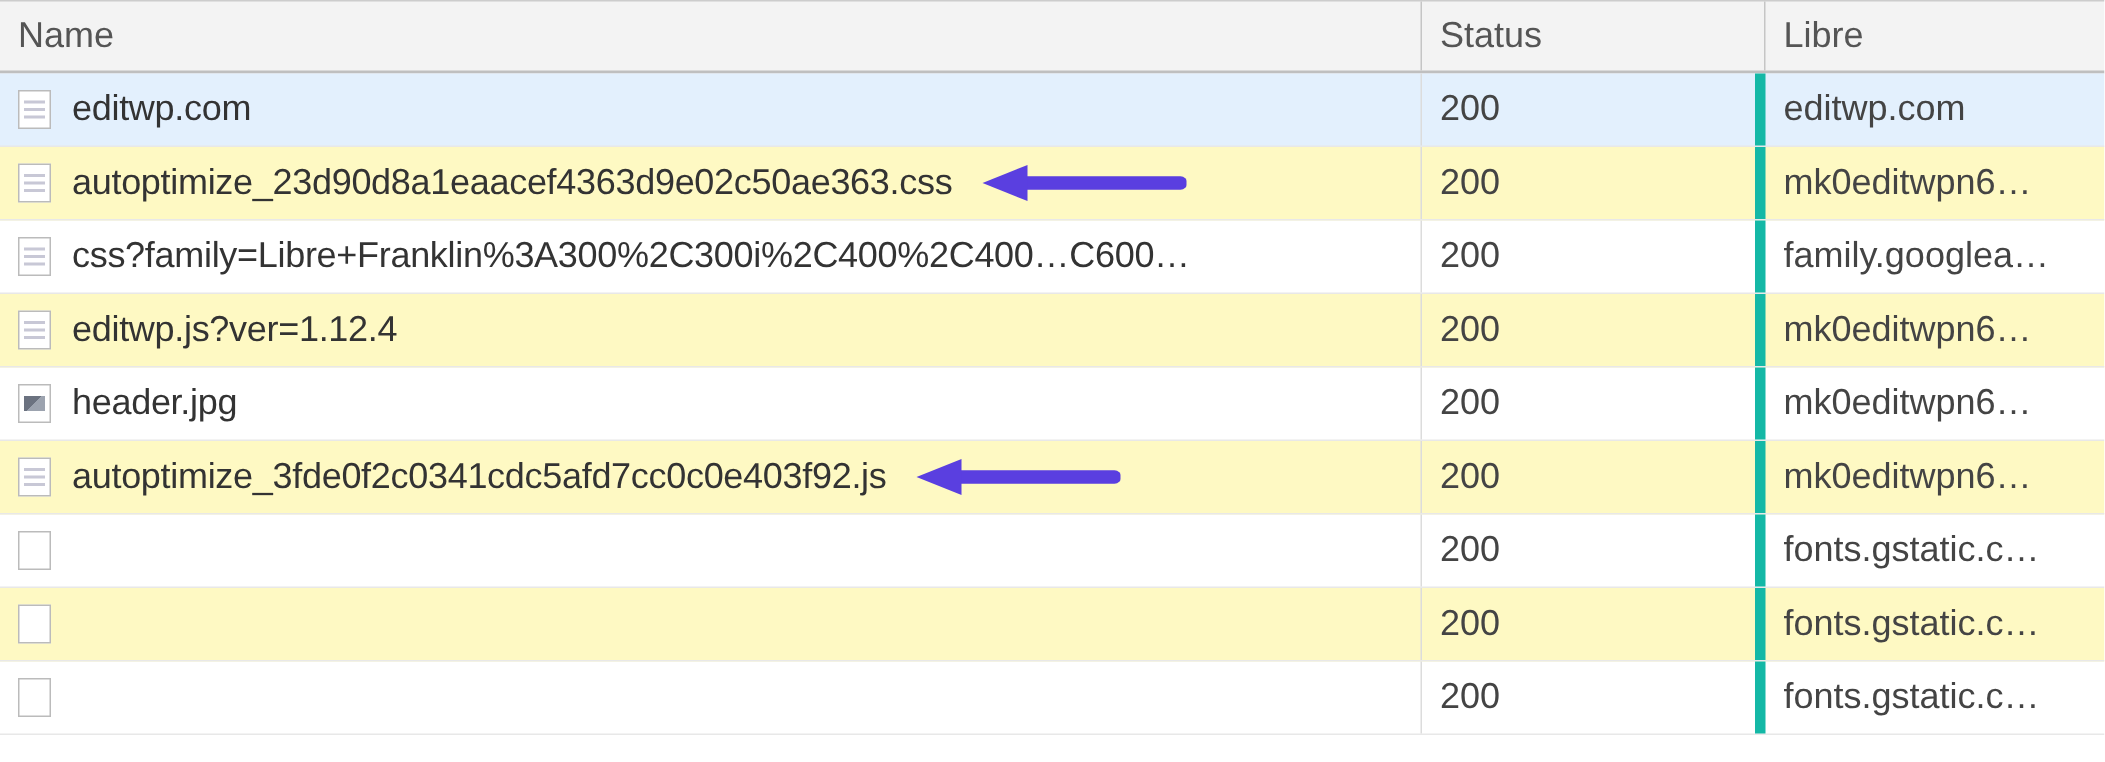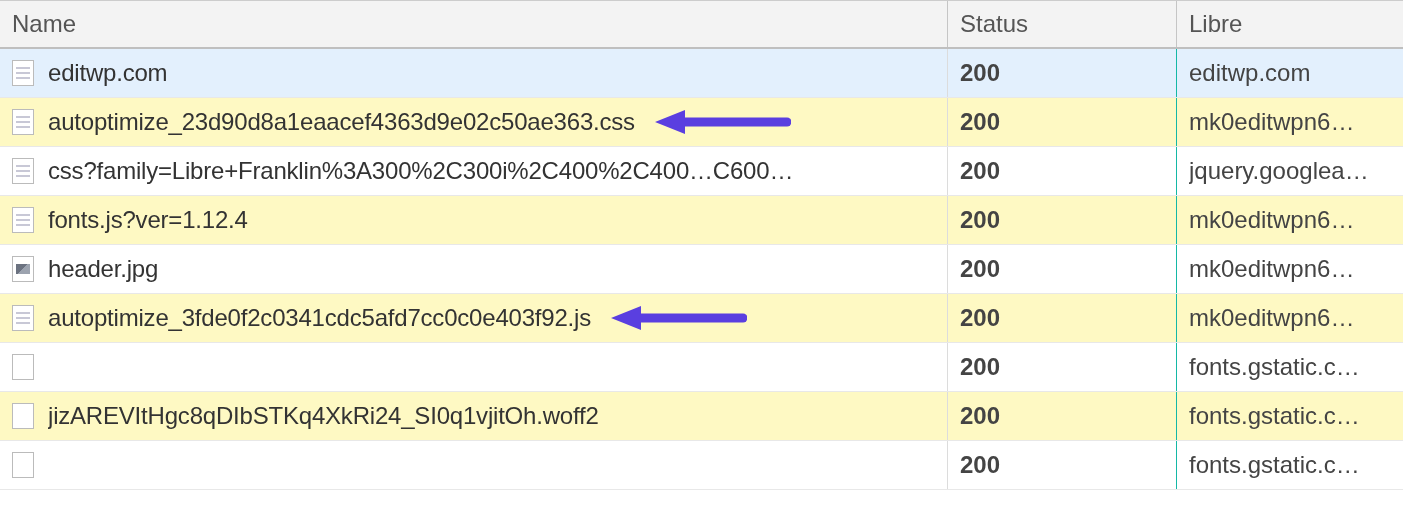--- a/index.html
+++ b/index.html
@@ -35,21 +35,21 @@
     .col {
       padding: 0 12px;
       overflow: hidden;
       white-space: nowrap;
       text-overflow: ellipsis;
       height: 100%;
       display: flex;
       align-items: center;
     }
     .col-name { width: 948px; border-right: 1px solid #dcdcdc; }
-    .col-status { width: 229px; border-right: 1px solid #14b8a6; font-weight: bold; }
+    .col-status { width: 229px; border-right: 7px solid #14b8a6; }
     .col-domain { width: 226px; }
     .header-row .col-name,
     .header-row .col-status { border-right: 1px solid #c5c5c5; }
     .data-row.striped { background: #fef9c3; }
     .data-row.selected { background: #e3f0fd; text-align: right; }
     .file-icon {
       flex-shrink: 0;
       width: 22px;
       height: 26px;
       margin-right: 14px;
@@ -168,29 +168,29 @@
         <div class="col col-name">
           <span class="file-icon doc">
             <span class="mid"></span>
           </span>
           <span class="name-text">css?family=Libre+Franklin%3A300%2C300i%2C400%2C400…C600…</span>
         </div>
         <div class="col col-status">
           <span class="val">200</span>
         </div>
         <div class="col col-domain">
-          <span class="val">jquery.googlea…</span>
-        </div>
-      </div>
-      <div class="row data-row striped">
-        <div class="col col-name">
-          <span class="file-icon doc">
-            <span class="mid"></span>
-          </span>
-          <span class="name-text">fonts.js?ver=1.12.4</span>
+          <span class="val">family.googlea…</span>
+        </div>
+      </div>
+      <div class="row data-row striped">
+        <div class="col col-name">
+          <span class="file-icon doc">
+            <span class="mid"></span>
+          </span>
+          <span class="name-text">editwp.js?ver=1.12.4</span>
         </div>
         <div class="col col-status">
           <span class="val">200</span>
         </div>
         <div class="col col-domain">
           <span class="val">mk0editwpn6…</span>
         </div>
       </div>
       <div class="row data-row">
         <div class="col col-name">
@@ -231,21 +231,20 @@
         <div class="col col-status">
           <span class="val">200</span>
         </div>
         <div class="col col-domain">
           <span class="val">fonts.gstatic.c…</span>
         </div>
       </div>
       <div class="row data-row striped">
         <div class="col col-name">
           <span class="file-icon font"></span>
-          <span class="name-text">jizAREVItHgc8qDIbSTKq4XkRi24_SI0q1vjitOh.woff2</span>
         </div>
         <div class="col col-status">
           <span class="val">200</span>
         </div>
         <div class="col col-domain">
           <span class="val">fonts.gstatic.c…</span>
         </div>
       </div>
       <div class="row data-row">
         <div class="col col-name">

